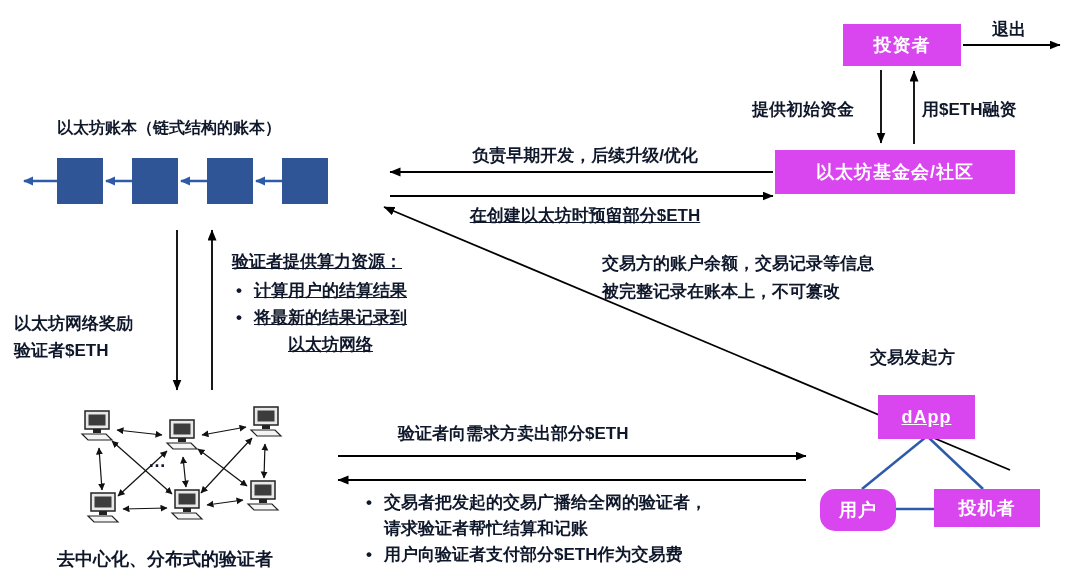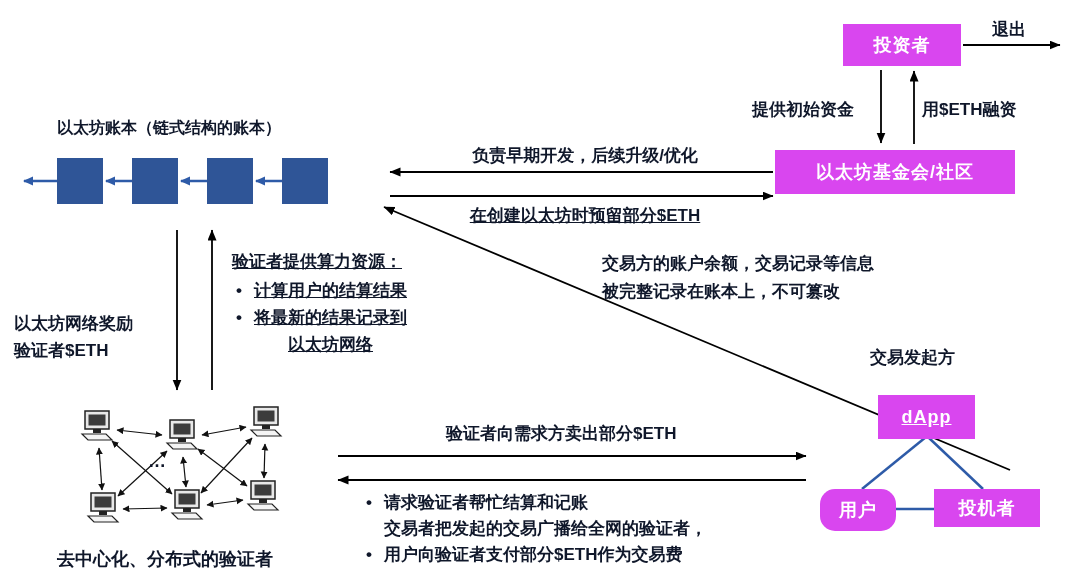--- a/index.html
+++ b/index.html
@@ -145,27 +145,27 @@
     </ul>
   </div>
 
   <div class="lbl" style="left:602px;top:250px;line-height:28px;">
     <span class="line">交易方的账户余额，交易记录等信息</span>
     <span class="line">被完整记录在账本上，不可篡改</span>
   </div>
 
   <div class="lbl" style="left:870px;top:344px;">交易发起方</div>
 
-  <div class="lbl" style="left:398px;top:420px;margin-left:48px;">验证者向需求方卖出部分$ETH</div>
+  <div class="lbl" style="left:398px;top:420px;">验证者向需求方卖出部分$ETH</div>
 
   <div class="lbl" style="left:362px;top:490px;line-height:26px;">
     <ul class="bullets" style="margin:0;">
       <li>
+        <span class="line">交易者把发起的交易广播给全网的验证者，</span>
         <span class="line">请求验证者帮忙结算和记账</span>
-        <span class="line">交易者把发起的交易广播给全网的验证者，</span>
       </li>
       <li>
         <span>用户向验证者支付部分$ETH作为交易费</span>
       </li>
     </ul>
   </div>
 
   <div class="lbl" style="left:57px;top:546px;font-size:18px;">去中心化、分布式的验证者</div>
 
   <div class="lbl" style="left:148px;top:448px;font-size:18px;">…</div>

